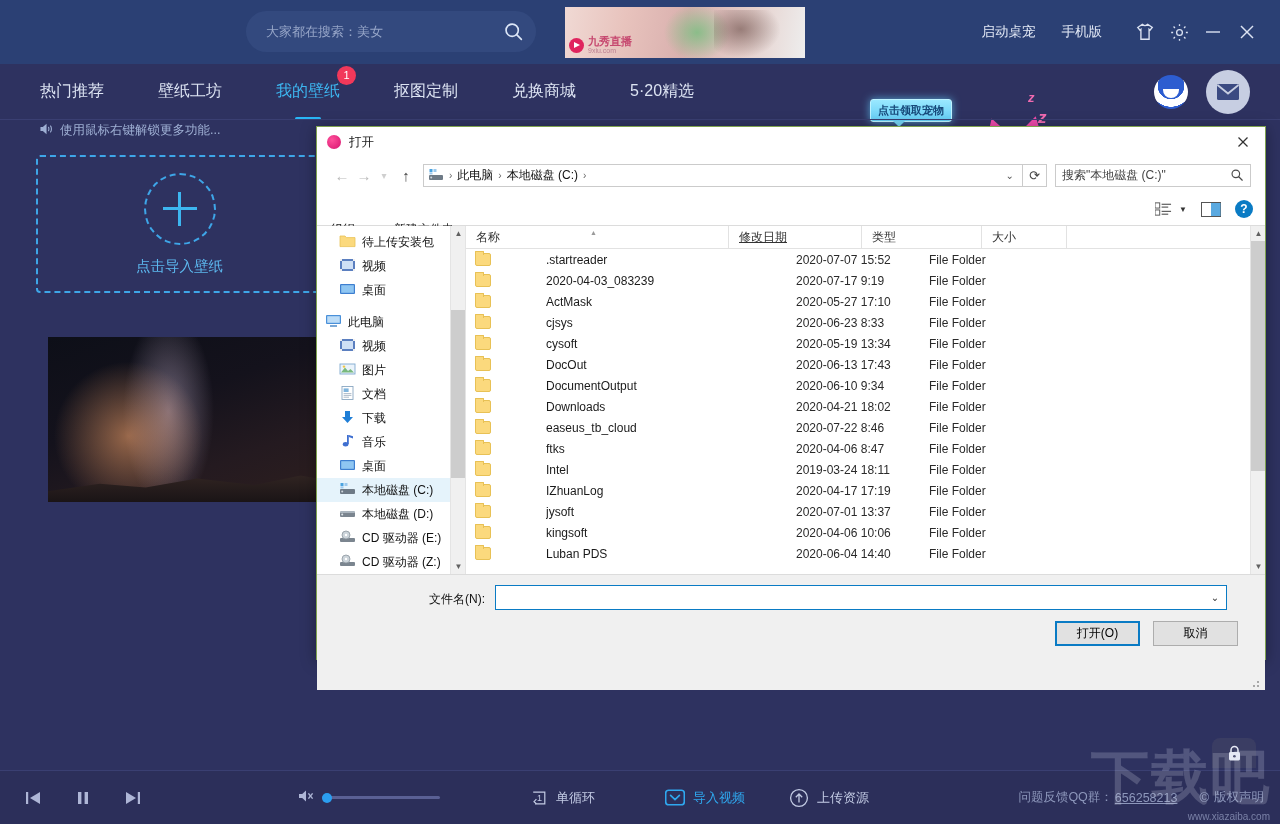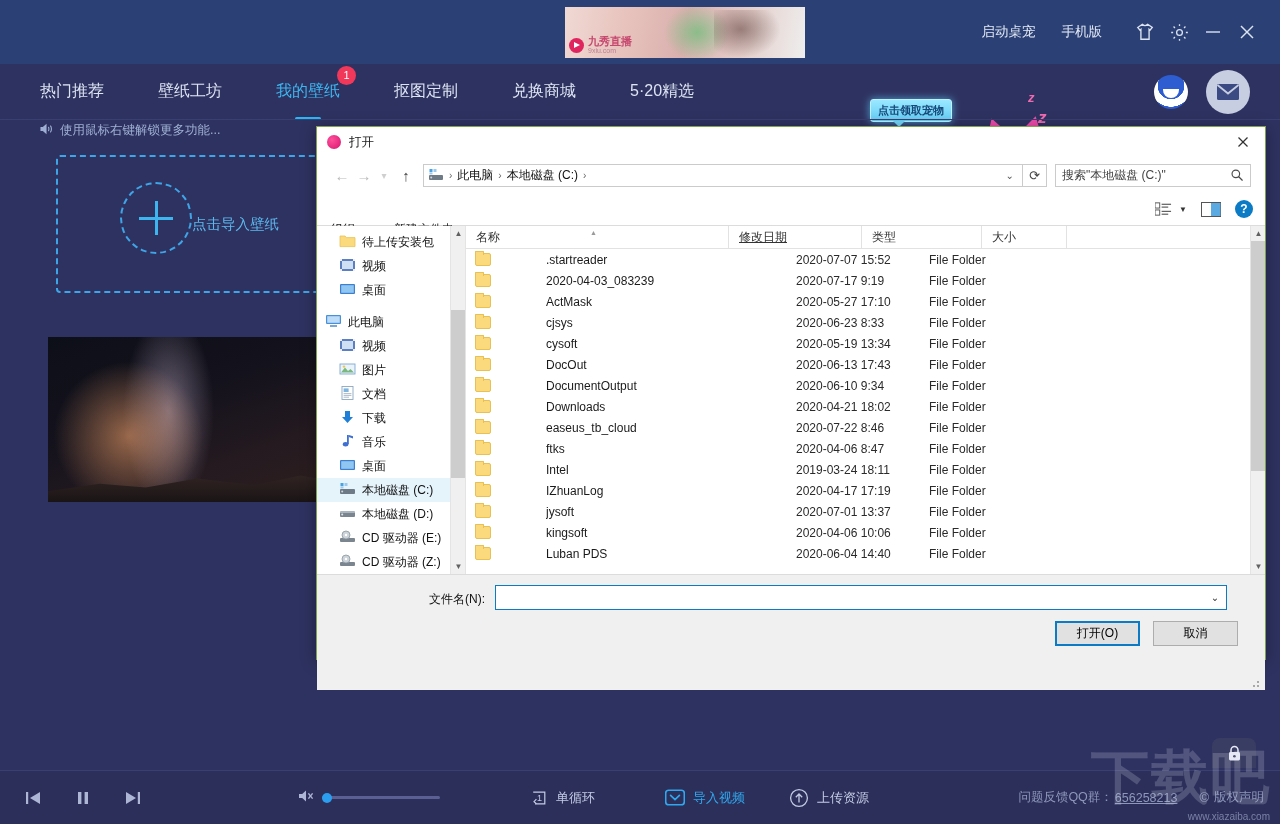--- a/index.html
+++ b/index.html
@@ -147,23 +147,23 @@
   .nav-right { position: absolute; right: 30px; top: 6px; display: flex; align-items: center; gap: 18px; }
 
   
   .tip-row {
     position: absolute; left: 40px; top: 122px; display: flex; align-items: center;
     color: #9fb0d4; font-size: 12.5px;
   }
   .tip-row .spk { margin-right: 6px; }
 
   .import-card {
-    position: absolute; left: 56px; top: 155px; width: 287px; height: 138px;
+    position: absolute; left: 36px; top: 155px; width: 287px; height: 138px;
     border: 2px dashed #3ea6e8; border-radius: 4px;
-    display: flex; flex-direction: row; align-items: center; justify-content: center;
+    display: flex; flex-direction: column; align-items: center; justify-content: center;
     cursor: pointer;
   }
   .plus-circle {
     width: 72px; height: 72px; border-radius: 50%; border: 2px dashed #3ea6e8;
     display: flex; align-items: center; justify-content: center; margin-bottom: 12px;
   }
   .plus-circle:before {
     content: ""; width: 34px; height: 34px;
     background:
       linear-gradient(#3db6f0, #3db6f0) center/34px 3px no-repeat,
@@ -378,20 +378,29 @@
     position: absolute; right: 10px; bottom: 2px; color: #9aa3c6; font-size: 10px; opacity: .7;
   }
 </style>
 </head>
 <body>
 
 <div class="app">
 
   <div class="header">
 
+    <div class="search-box">
+      <input class="search-input" value="" placeholder="大家都在搜索：美女" style="">
+      <button class="search-btn">
+        <svg width="21" height="21" viewBox="0 0 24 24">
+          <circle cx="10.5" cy="10.5" r="7" fill="none" stroke="#dce6f7" stroke-width="1.9"></circle>
+          <line x1="15.6" y1="15.6" x2="21" y2="21" stroke="#dce6f7" stroke-width="1.9" stroke-linecap="round"></line>
+        </svg>
+      </button>
+    </div>
 
     <div class="banner">
       <div class="banner-badge">
         <div class="dot"></div>
         <div>
           <div class="b-main">九秀直播</div>
           <div class="b-sub">9xiu.com</div>
         </div>
       </div>
     </div>

